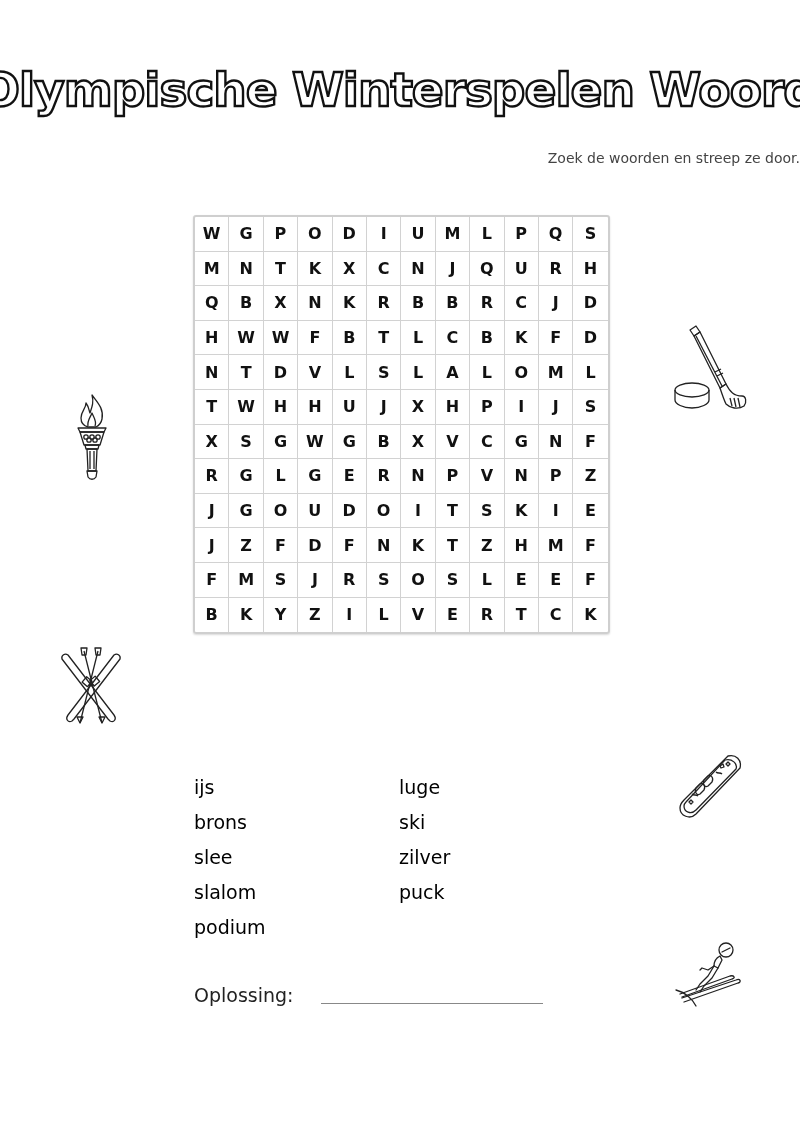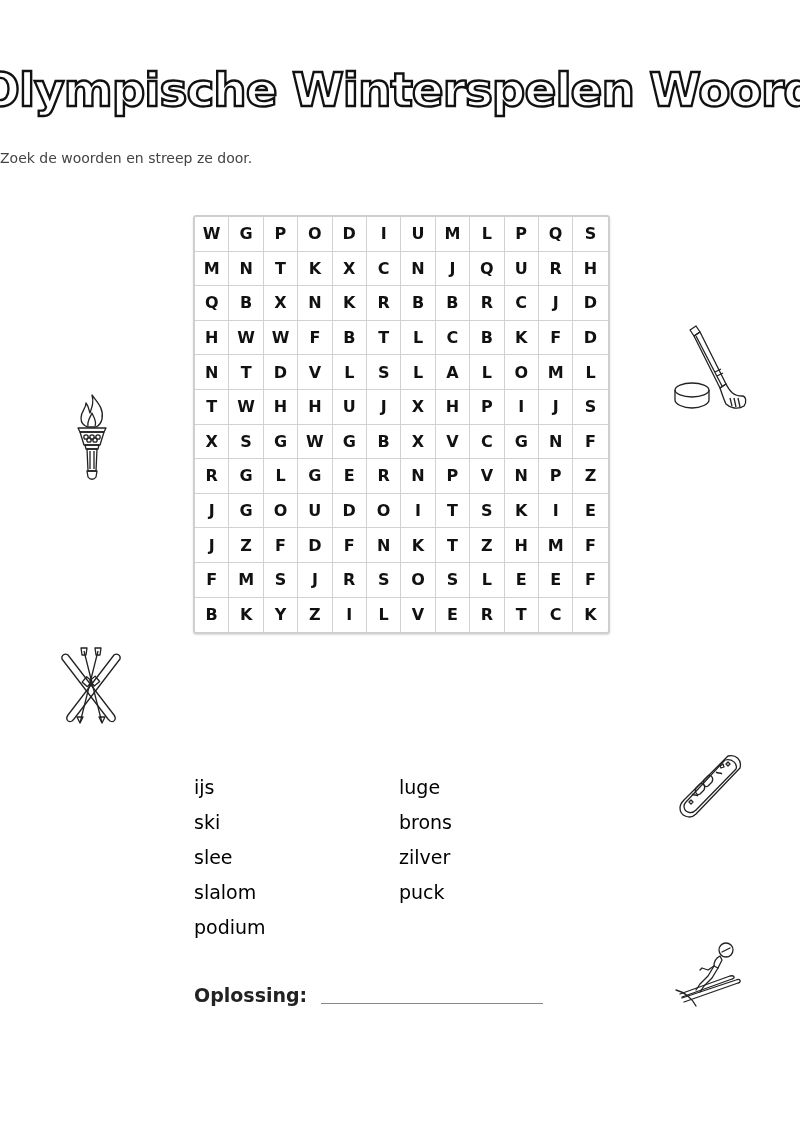--- a/index.html
+++ b/index.html
@@ -8,21 +8,21 @@
     font-family: "DejaVu Sans", sans-serif; color: #1a1a1a;
   }
   .title {
     position: absolute; left: -20px; width: 840px; top: 62px; text-align: center;
     font-family: "DejaVu Sans", sans-serif; font-weight: bold; font-size: 47px; letter-spacing: -1px;
     color: #ffffff;
     -webkit-text-stroke: 2.4px #111;
     white-space: nowrap;
   }
   .subtitle {
-    position: absolute; left: 0; width: 800px; top: 150px; text-align: left;
+    position: absolute; left: 0; width: 800px; top: 150px; text-align: right;
     font-family: "DejaVu Sans", sans-serif; font-size: 14px; color: #444;
   }
   .grid {
     position: absolute; left: 193px; top: 215px;
     display: grid; grid-template-columns: repeat(12, 34.4px); grid-auto-rows: 34.6px;
     border: 2px solid #cfcfcf; border-radius: 3px;
     box-shadow: 0 1px 2px rgba(0,0,0,0.15);
   }
   .cell {
     border-right: 1px solid #d2d2d2; border-bottom: 1px solid #d2d2d2;
@@ -33,21 +33,21 @@
   .cell.lastcol { border-right: none; }
   .cell.lastrow { border-bottom: none; }
   .words {
     position: absolute; left: 194px; top: 772px;
     display: grid; grid-template-columns: 205px 200px; grid-auto-rows: 35px;
     font-family: "DejaVu Sans", sans-serif; font-size: 19px; color: #000000;
   }
   .word { line-height: 30px; }
   .solution-label {
     position: absolute; left: 194px; top: 984px;
-    font-family: "DejaVu Sans", sans-serif; font-size: 19px; color: #222; font-weight: bold;
+    font-family: "DejaVu Sans", sans-serif; font-size: 19px; color: #222;
   }
   .solution-line {
     position: absolute; left: 321px; top: 1003px; width: 222px; height: 0;
     border-bottom: 1.5px solid #888;
   }
   .icon { position: absolute; }
 </style>
 </head>
 <body>
 
@@ -197,22 +197,22 @@
     <div class="cell lastrow">E</div>
     <div class="cell lastrow">R</div>
     <div class="cell lastrow">T</div>
     <div class="cell lastrow">C</div>
     <div class="cell lastcol lastrow">K</div>
   </div>
 
 <div class="words">
   <div class="word">ijs</div>
   <div class="word">luge</div>
+  <div class="word">brons</div>
   <div class="word">ski</div>
-  <div class="word">brons</div>
   <div class="word">slee</div>
   <div class="word">zilver</div>
   <div class="word">slalom</div>
   <div class="word">puck</div>
   <div class="word">podium</div>
 </div>
 
 <div class="solution-label">Oplossing:</div>
 <div class="solution-line"></div>
 

